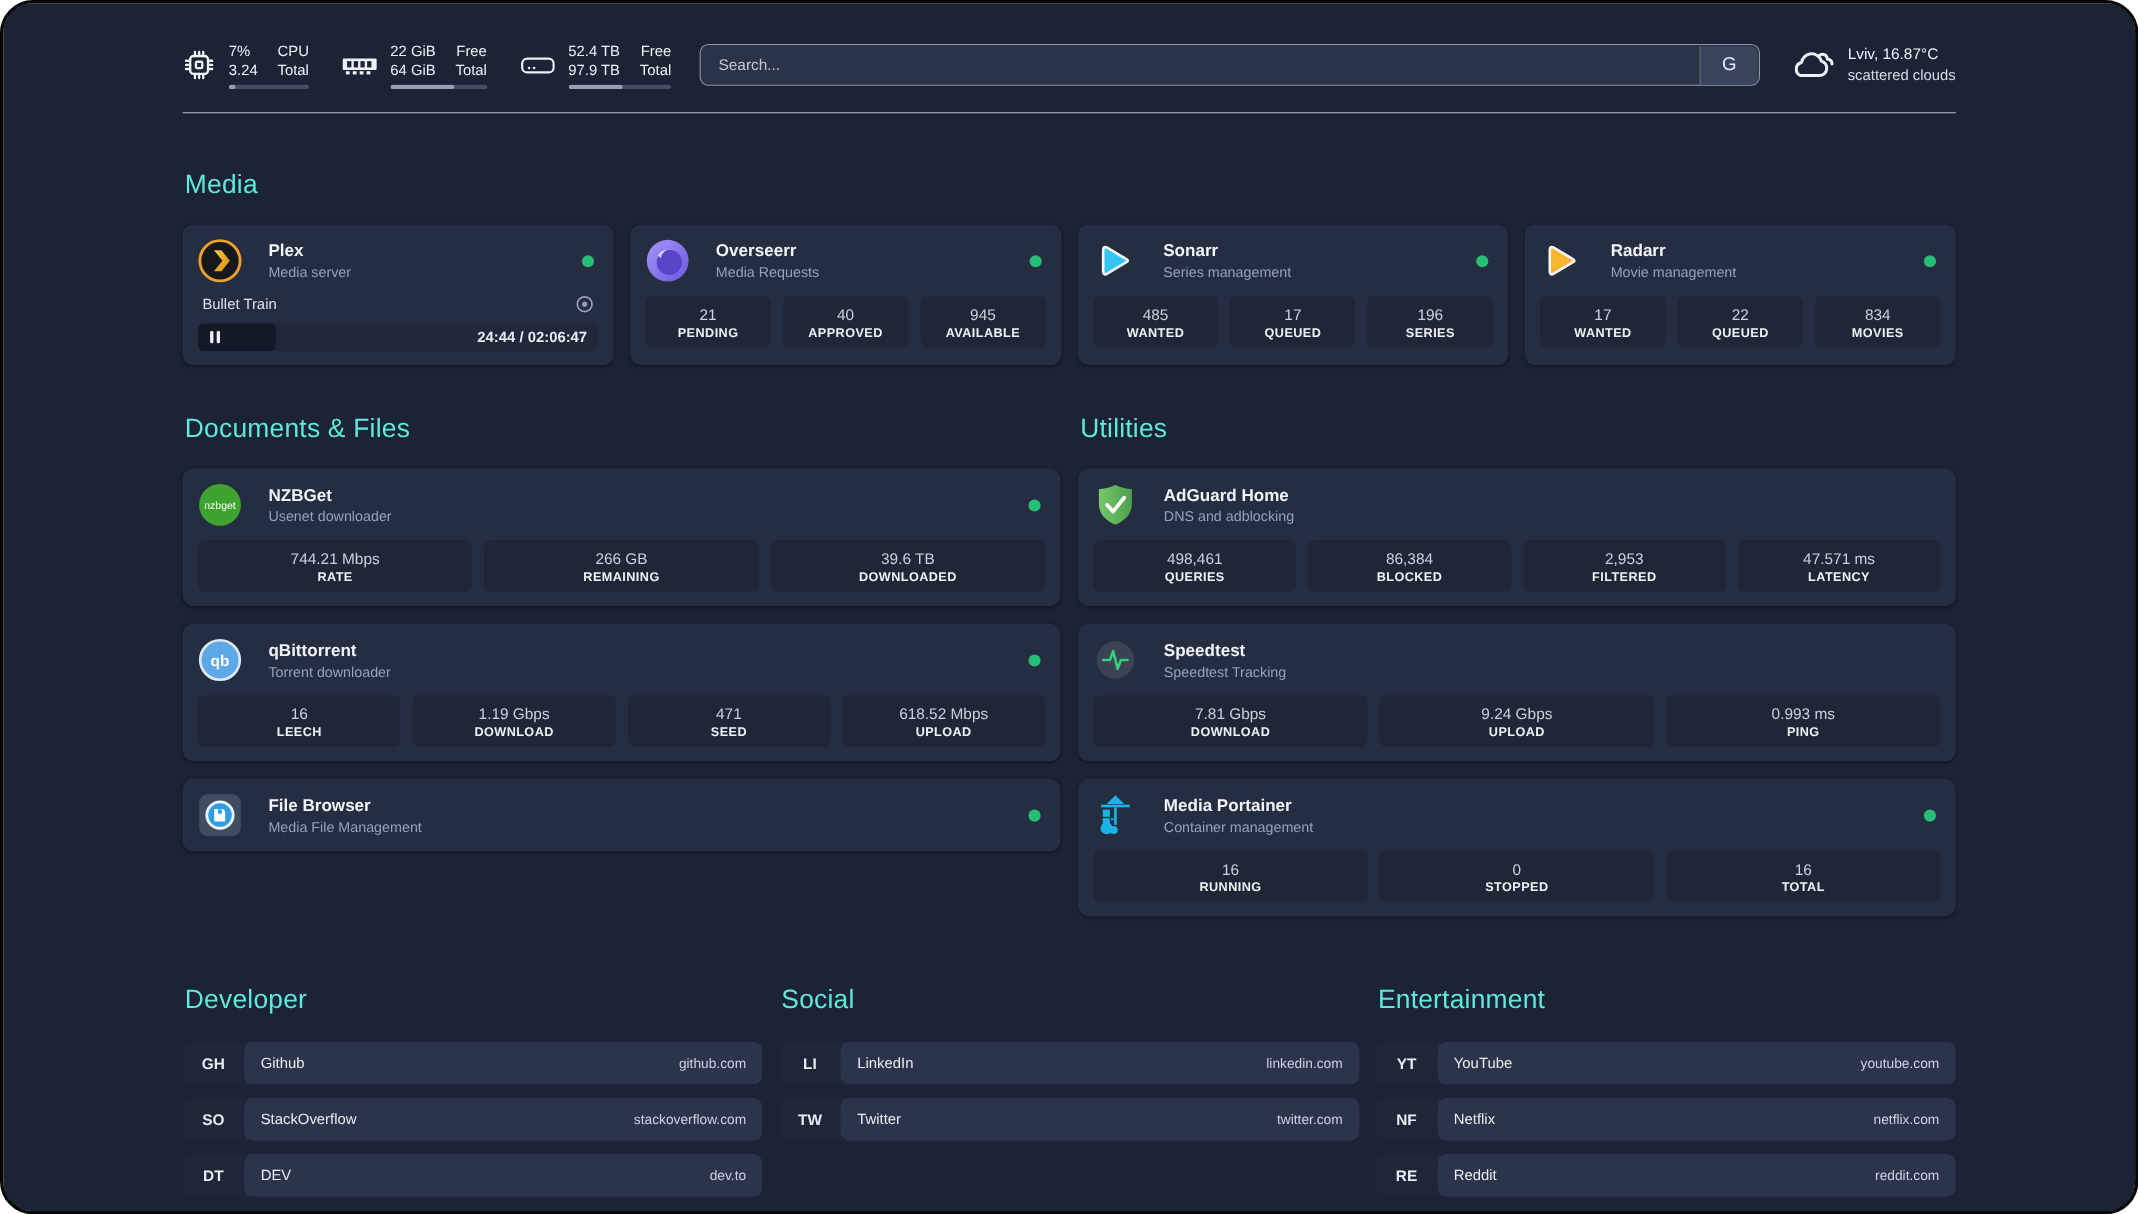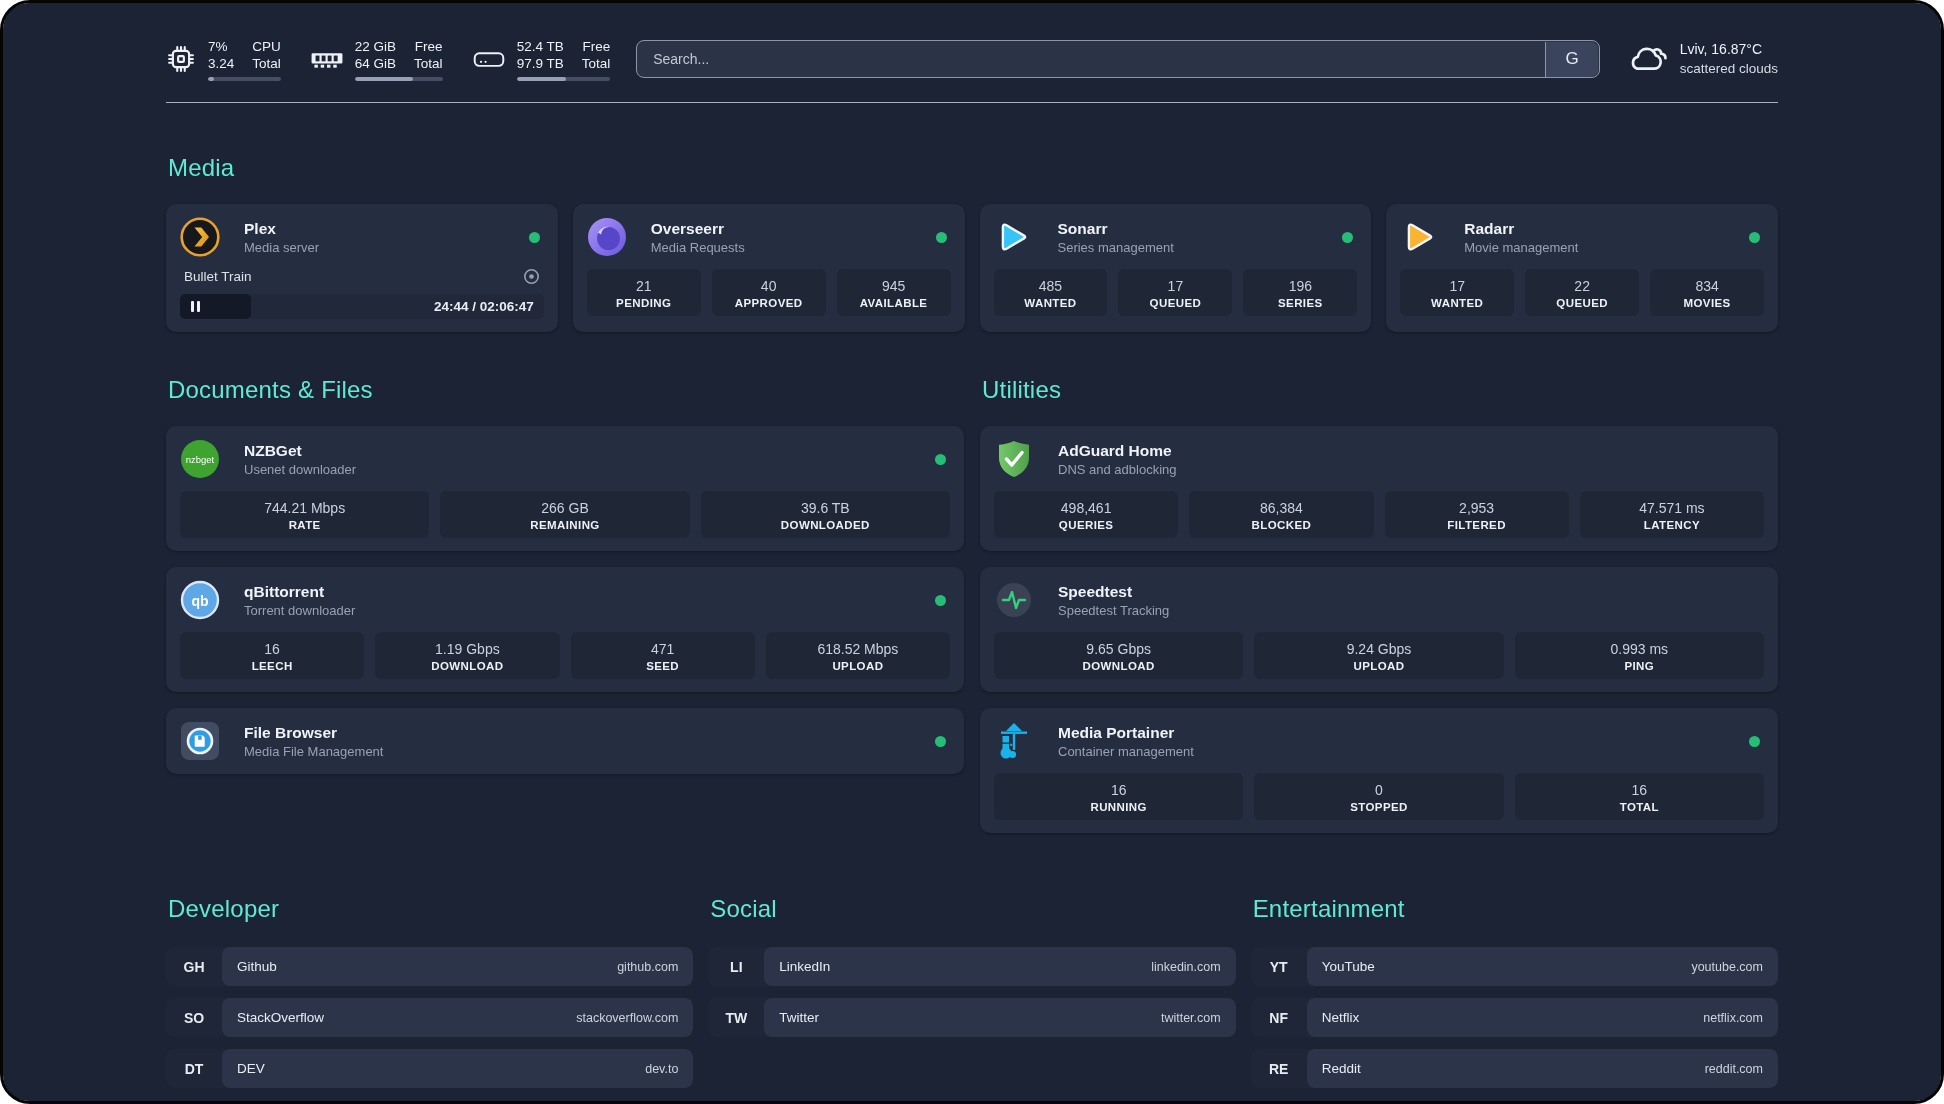--- a/index.html
+++ b/index.html
@@ -466,21 +466,21 @@
                 <polyline points="9,20 15,20 18,12 22,28 25,20 31,20" fill="none" stroke="#35d07f" stroke-width="2.4" stroke-linecap="round" stroke-linejoin="round"></polyline>
               </svg>
             </span>
             <div class="app-titles">
               <div class="app-name">Speedtest</div>
               <div class="app-desc">Speedtest Tracking</div>
             </div>
           </div>
           <div class="stats-row">
             <div class="stat">
-              <div class="stat-value">9.65 Gbps</div>
+              <div class="stat-value">7.81 Gbps</div>
               <div class="stat-label">DOWNLOAD</div>
             </div>
             <div class="stat">
               <div class="stat-value">9.24 Gbps</div>
               <div class="stat-label">UPLOAD</div>
             </div>
             <div class="stat">
               <div class="stat-value">0.993 ms</div>
               <div class="stat-label">PING</div>
             </div>

